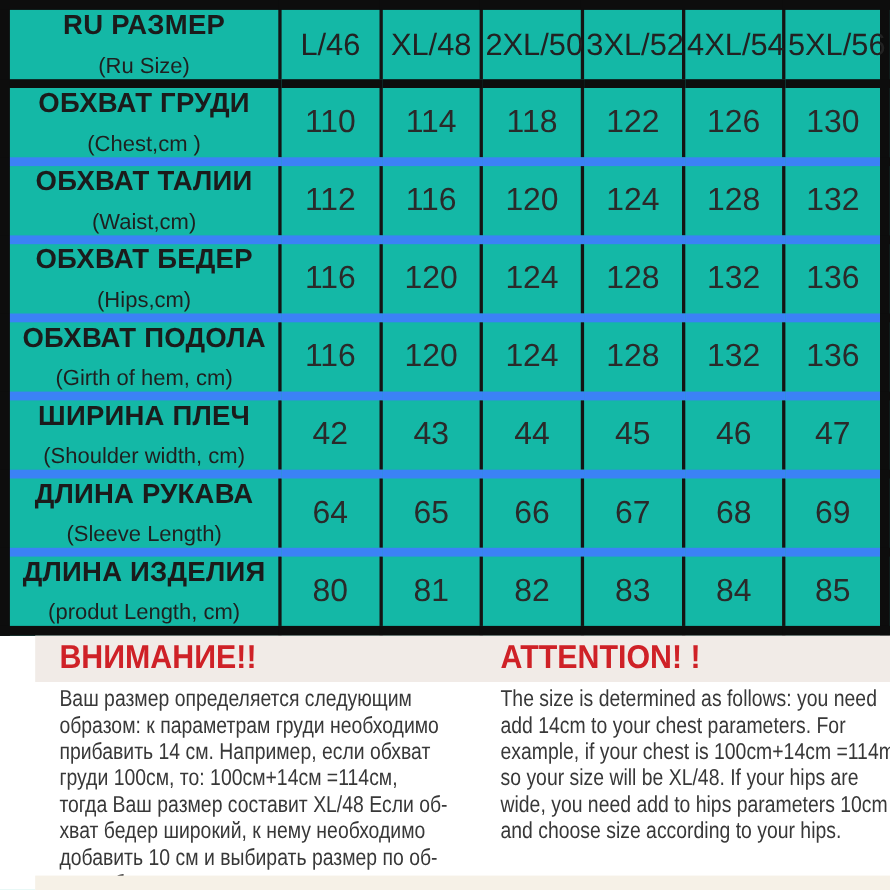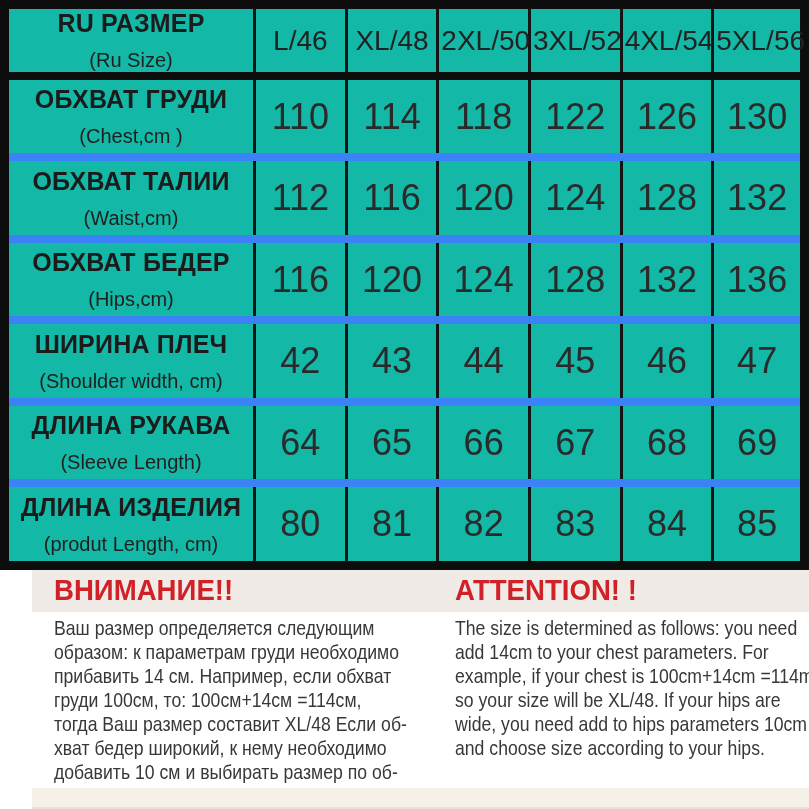--- a/index.html
+++ b/index.html
@@ -25,21 +25,21 @@
   table.size-table .val,
   table.size-table .size-h { border-left: 3px solid #141414; }
   table.size-table th, table.size-table td {
     text-align: center; vertical-align: middle;
     padding: 0 2px;
     font-weight: normal;
   }
   .lbl-ru   { font-size: 25px; font-weight: bold; letter-spacing: 0.2px; line-height: 29px; }
   .lbl-en   { font-size: 20px; line-height: 24px; color: #1f1f1f; margin-top: 10px; }
   .size-h   { font-size: 28px; color: #222; }
-  .val      { font-size: 36px; color: #2a2a2a; }
+  .val      { font-size: 29px; color: #2a2a2a; }
 
   
   .notes { position: relative; width: 809px; height: 239px; background: #ffffff; margin-left: 32px; }
   .notes-band {
     position: absolute; top: 0; left: 0; right: 0; height: 42px;
     background: #f1ebe7;
   }
   .note-heading {
     position: absolute; top: 3px;
     font-size: 30px; font-weight: bold;
@@ -122,20 +122,32 @@
       </td>
       <td class="val">116</td>
       <td class="val">120</td>
       <td class="val">124</td>
       <td class="val">128</td>
       <td class="val">132</td>
       <td class="val">136</td>
     </tr>
     <tr>
       <td>
+        <div class="lbl-ru">ОБХВАТ ПОДОЛА</div>
+        <div class="lbl-en">(Girth of hem, cm)</div>
+      </td>
+      <td class="val">116</td>
+      <td class="val">120</td>
+      <td class="val">124</td>
+      <td class="val">128</td>
+      <td class="val">132</td>
+      <td class="val">136</td>
+    </tr>
+    <tr>
+      <td>
         <div class="lbl-ru">ШИРИНА ПЛЕЧ</div>
         <div class="lbl-en">(Shoulder width, cm)</div>
       </td>
       <td class="val">42</td>
       <td class="val">43</td>
       <td class="val">44</td>
       <td class="val">45</td>
       <td class="val">46</td>
       <td class="val">47</td>
     </tr>

